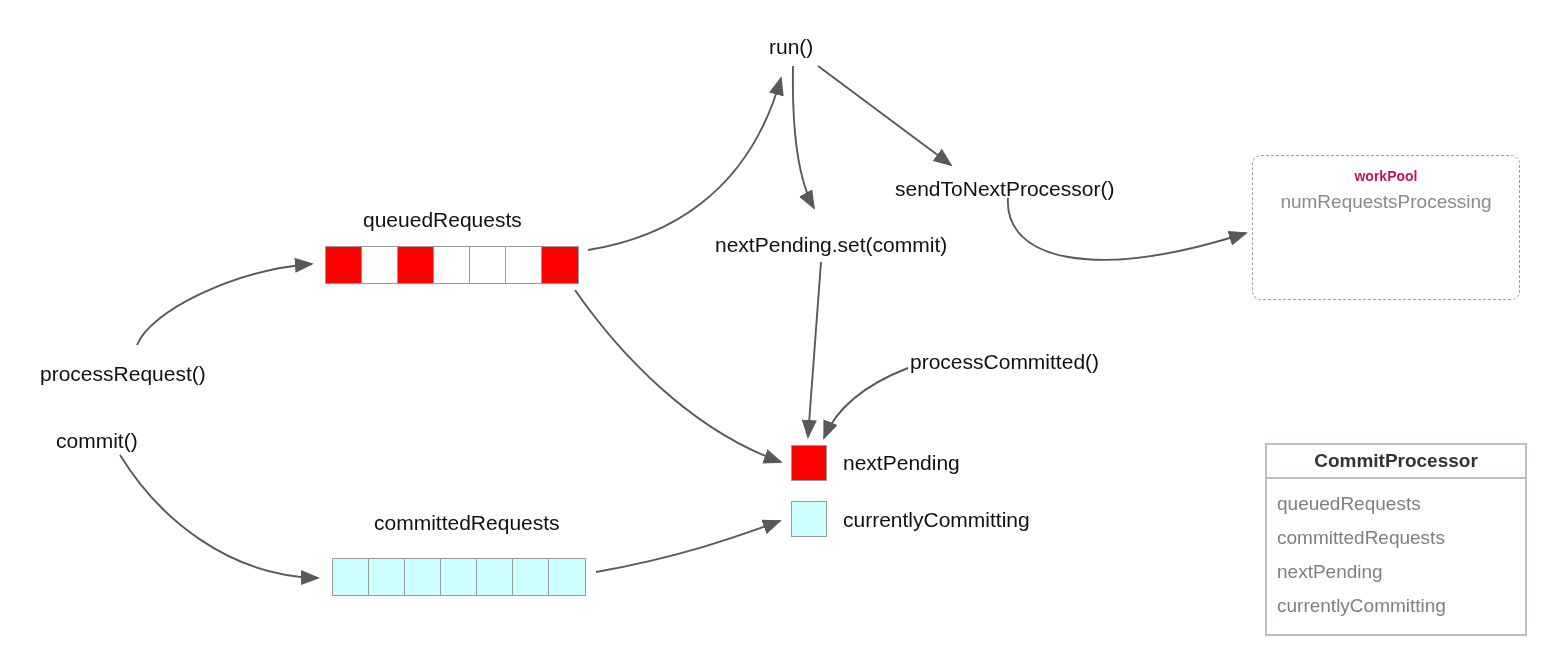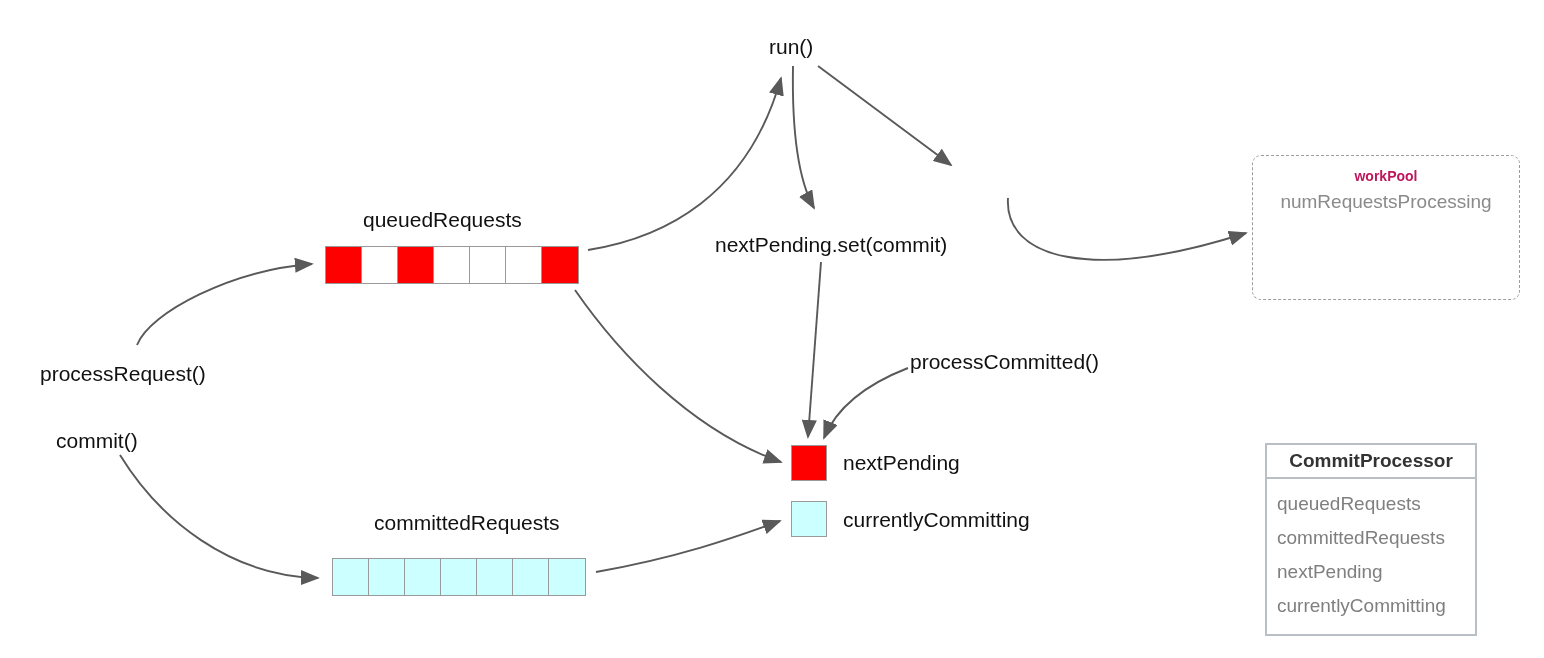--- a/index.html
+++ b/index.html
@@ -93,21 +93,21 @@
     font-size: 19px;
     color: #8a8a8a;
     line-height: 1.25;
   }
 
   
   #commit-processor-box {
     position: absolute;
     left: 1265px;
     top: 443px;
-    width: 212px;
+    width: 262px;
     box-sizing: border-box;
     border: 2px solid #b9bfc4;
     background: #ffffff;
   }
   #commit-processor-box .cp-header {
     border-bottom: 2px solid #b9bfc4;
     text-align: center;
     font-size: 19px;
     font-weight: bold;
     color: #333333;
@@ -153,20 +153,21 @@
 
     <path d="M908,368 C872,382 838,404 824,438" fill="none" stroke="#595959" stroke-width="1.9" marker-end="url(#arrowhead)"></path>
 
     <path d="M120,455 C160,520 230,576 318,578" fill="none" stroke="#595959" stroke-width="1.9" marker-end="url(#arrowhead)"></path>
 
     <path d="M596,572 C676,558 734,538 780,521" fill="none" stroke="#595959" stroke-width="1.9" marker-end="url(#arrowhead)"></path>
   </svg>
 
   <div class="lbl" style="left:769px; top:36px;">run()</div>
 
+  <div class="lbl" style="left:895px; top:178px;">sendToNextProcessor()</div>
 
   <div class="lbl" style="left:715px; top:234px;">nextPending.set(commit)</div>
 
   <div class="lbl" style="left:40px; top:363px;">processRequest()</div>
 
   <div class="lbl" style="left:910px; top:351px;">processCommitted()</div>
 
   <div class="lbl" style="left:56px; top:430px;">commit()</div>
 
   <div class="caption" style="left:363px; top:209px;">queuedRequests</div>

